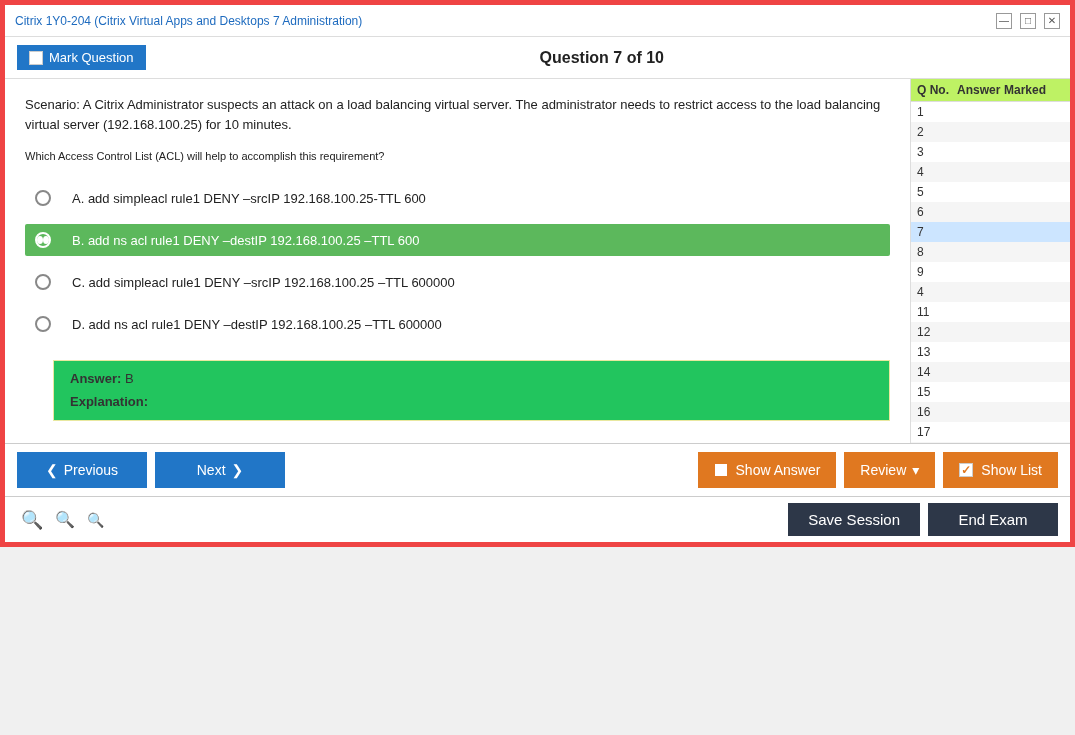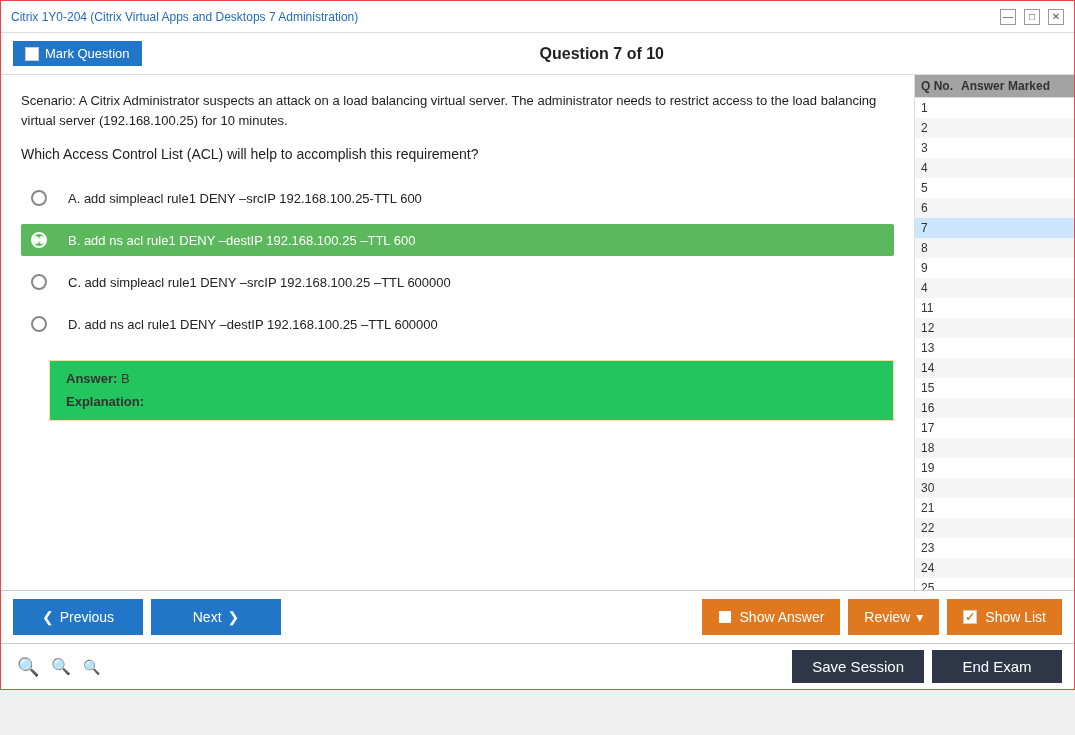--- a/index.html
+++ b/index.html
@@ -7,22 +7,22 @@
       font-family: 'Segoe UI', Arial, sans-serif;
       font-size: 13px;
       background: #f0f0f0;
       width: 1075px;
       height: 735px;
       overflow: hidden;
     }
 
     .window {
       width: 1075px;
-      height: 690px;
-      border: 1px solid #ef4444;
+      height: 547px;
+      border: 5px solid #ef4444;
       display: flex;
       flex-direction: column;
       background: #fff;
     }
 
     .title-bar {
       background: #fff;
       border-bottom: 1px solid #ddd;
       padding: 6px 10px;
       display: flex;
@@ -105,21 +105,21 @@
     }
 
     .scenario-text {
       font-size: 13px;
       color: #222;
       line-height: 1.5;
       margin-bottom: 6px;
     }
 
     .question-text {
-      font-size: 14px;
+      font-size: 11px;
       color: #222;
       margin-bottom: 10px;
     }
 
     .option {
       display: flex;
       align-items: center;
       gap: 21px;
       padding: 8px 10px;
       cursor: pointer;
@@ -187,21 +187,21 @@
       background: #fff;
       display: flex;
       flex-direction: column;
       overflow: hidden;
     }
 
     .sidebar-header {
       display: grid;
       grid-template-columns: 40px 1fr 60px;
       padding: 4px 6px;
-      background: #a3a3a3;
+      background: #bef264;
       border-bottom: 1px solid #ddd;
       font-size: 12px;
       font-weight: bold;
       color: #333;
     }
 
     .sidebar-list {
       overflow-y: auto;
       flex: 1;
     }

